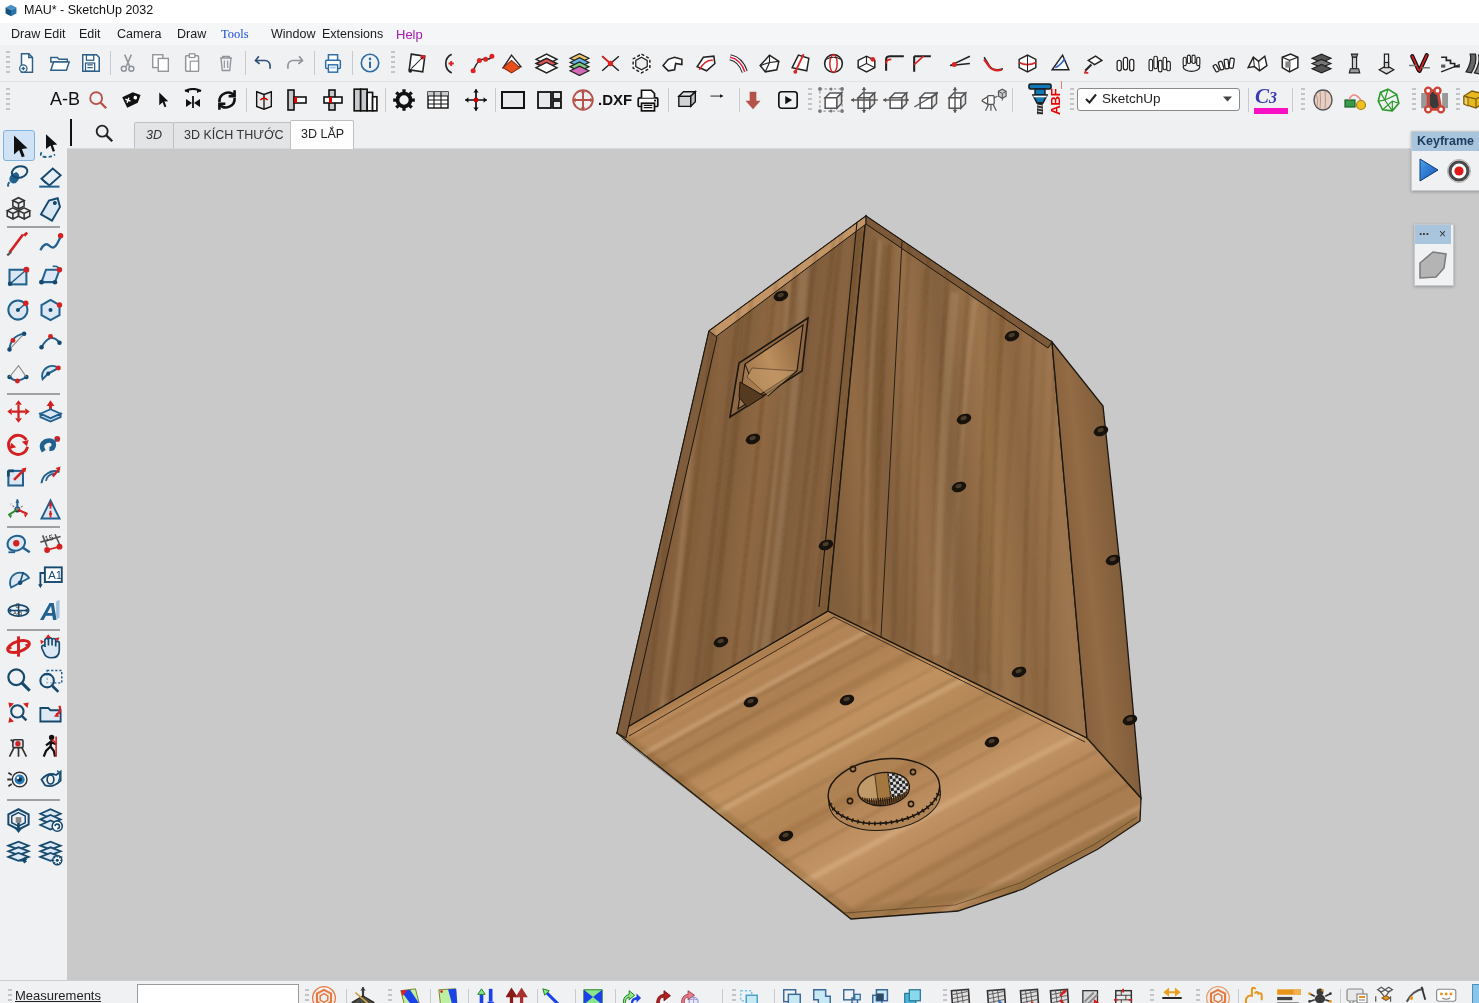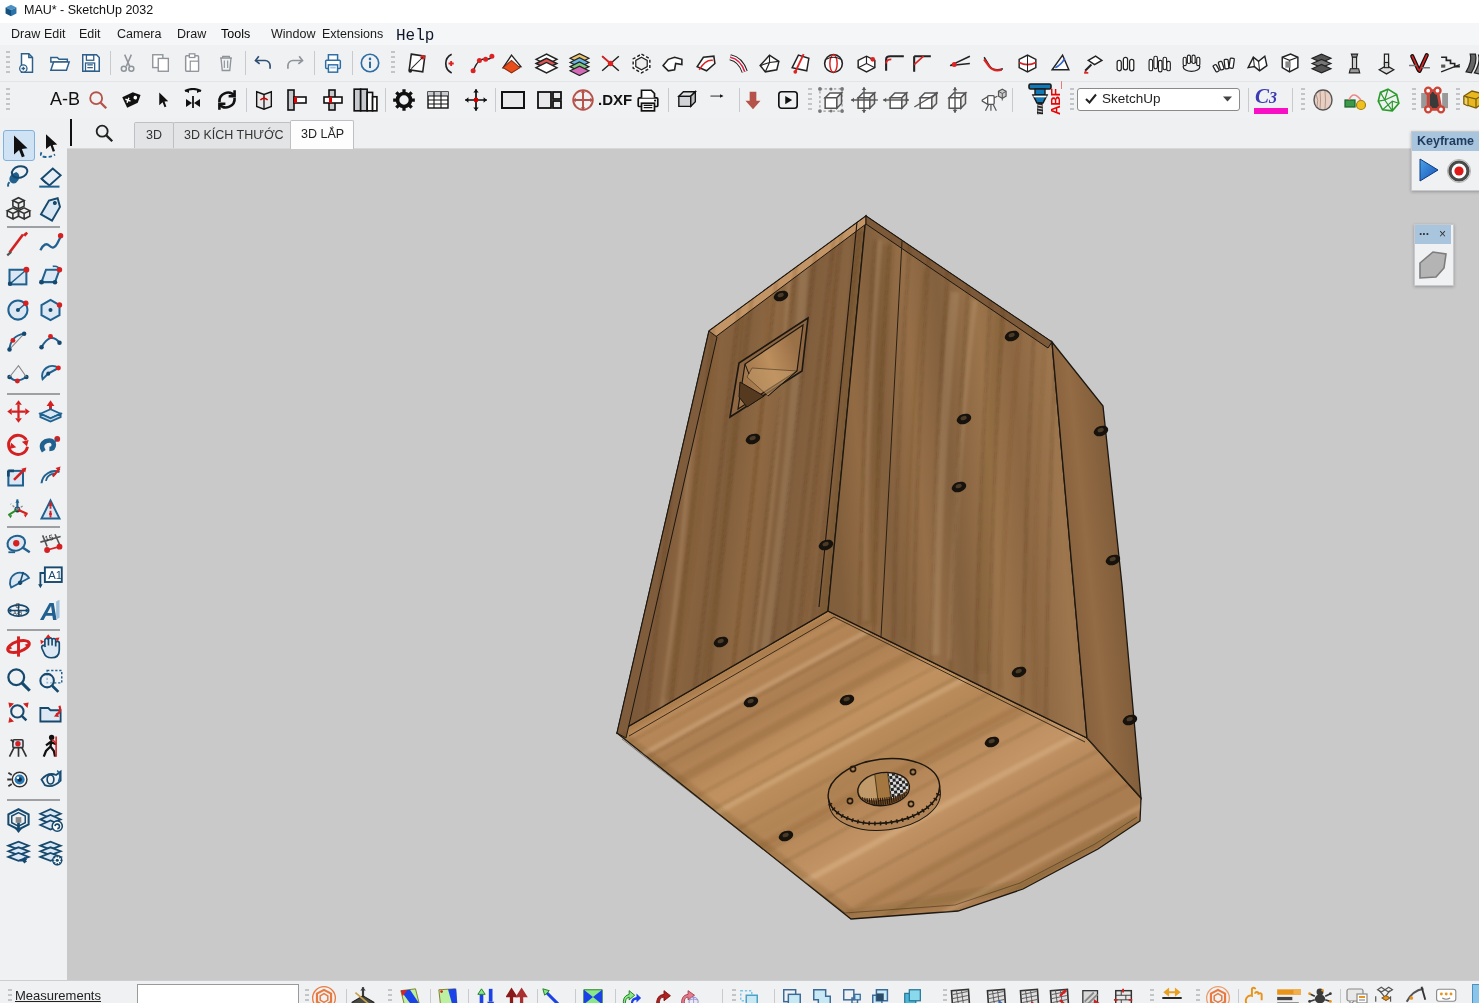--- a/index.html
+++ b/index.html
@@ -247,24 +247,24 @@
     <polygon points="2,5 9,8.5 9,16.5 2,13" fill="#16527f"></polygon>
     <polygon points="9,8.5 16,5 16,13 9,16.5" fill="#2b72a8"></polygon>
   </svg>
 <div class="abs" style="left:24px;top:3px;font-size:12.5px;color:#111;">MAU* - SketchUp 2032</div>
 <div class="abs" style="left:0;top:23px;width:1479px;height:22px;background:#f5f6f7;"></div>
 <div class="abs" style="left:11px;top:27px;font-size:12.5px;color:#1a1a1a;">Draw</div>
 <div class="abs" style="left:44px;top:27px;font-size:12.5px;color:#1a1a1a;">Edit</div>
 <div class="abs" style="left:79px;top:27px;font-size:12.5px;color:#1a1a1a;">Edit</div>
 <div class="abs" style="left:117px;top:27px;font-size:12.5px;color:#1a1a1a;">Camera</div>
 <div class="abs" style="left:177px;top:27px;font-size:12.5px;color:#1a1a1a;">Draw</div>
-<div class="abs" style="left:221px;top:27px;font-size:12.5px;color:#000000;">Tools</div>
+<div class="abs" style="left:221px;top:27px;font-size:12.5px;color:#1d4ed8;font-family:Liberation Serif, serif;">Tools</div>
 <div class="abs" style="left:271px;top:27px;font-size:12.5px;color:#1a1a1a;">Window</div>
 <div class="abs" style="left:322px;top:27px;font-size:12.5px;color:#1a1a1a;">Extensions</div>
-<div class="abs" style="left:396px;top:27px;font-size:16px;color:#0f172a;font-family:Liberation Mono, monospace;">Help</div>
+<div class="abs" style="left:396px;top:27px;font-size:13px;color:#a21caf;">Help</div>
 <div class="abs" style="left:0;top:45px;width:1479px;height:36px;background:#f0f1f3;border-bottom:1px solid #e3e4e8;"></div>
 <div class="abs" style="left:0;top:82px;width:1479px;height:36px;background:#f0f1f3;"></div>
 <div class="abs" style="left:6px;top:51px;width:4px;height:24px;background:repeating-linear-gradient(to bottom,#c3c4c8 0 2px,transparent 2px 5px);"></div>
 <svg class="abs" style="left:16px;top:52px" width="22" height="22" viewBox="0 0 24 24">
     <path d="M6,2 h8 l4,4 v16 h-12 z" fill="#fff" stroke="#2d5f8a" stroke-width="1.6"></path>
     <path d="M14,2 v4 h4" fill="none" stroke="#2d5f8a" stroke-width="1.6"></path>
     <circle cx="8" cy="18" r="4" fill="#fff" stroke="#2d5f8a" stroke-width="1.4"></circle>
     <path d="M8,16 v4 M6,18 h4" stroke="#2d5f8a" stroke-width="1.4"></path>
   </svg>
 <svg class="abs" style="left:48px;top:52px" width="24" height="22" viewBox="0 0 24 24">
@@ -717,21 +717,21 @@
     <path d="M2,8 L14,11 L22,6 M14,11 V20" fill="none" stroke="#7a5a08" stroke-width="1.2"></path>
     <path d="M2,8 L2,16 L6,18 L6,10 Z" fill="#f0d060" stroke="#7a5a08" stroke-width="1"></path>
   </svg>
 <div class="abs" style="left:0;top:118px;width:1479px;height:30px;background:#eef0f2;border-bottom:1px solid #d8d8d8;"></div>
 <div class="abs" style="left:70px;top:119px;width:2px;height:27px;background:#111;"></div>
 <svg class="abs" style="left:93px;top:122px" width="22" height="22" viewBox="0 0 24 24">
     <circle cx="10" cy="10" r="6" fill="none" stroke="#222" stroke-width="2"></circle>
     <path d="M14.5,14.5 L21,21" stroke="#222" stroke-width="2.6"></path>
   </svg>
 <div class="abs" style="left:134px;top:122px;width:38px;height:25px;background:#e3e4e6;border:1px solid #bfc0c3;border-bottom:none;border-radius:2px 2px 0 0;"></div>
-<div class="abs" style="left:146px;top:128px;font-size:12.5px;color:#333;">3D</div>
+<div class="abs" style="left:146px;top:128px;font-size:12.5px;color:#333;font-style:italic;">3D</div>
 <div class="abs" style="left:173px;top:122px;width:116px;height:25px;background:#e3e4e6;border:1px solid #bfc0c3;border-bottom:none;border-radius:2px 2px 0 0;"></div>
 <div class="abs" style="left:184px;top:128px;font-size:12.5px;color:#333;">3D KÍCH THƯỚC</div>
 <div class="abs" style="left:290px;top:120px;width:62px;height:28px;background:#fdfdfd;border:1px solid #bfc0c3;border-bottom:none;border-radius:2px 2px 0 0;"></div>
 <div class="abs" style="left:301px;top:127px;font-size:12.5px;color:#222;">3D LẮP</div>
 <div class="abs" style="left:0;top:118px;width:67px;height:862px;background:#f0f1f3;"></div>
 <div class="abs" style="left:0;top:118px;width:67px;height:30px;background:#eef0f2;"></div>
 <div class="abs" style="left:3px;top:130px;width:30px;height:29px;background:#cfe3f5;border:1px solid #7fb2dc;border-radius:3px;"></div>
 <svg class="abs" style="left:4.5px;top:131.5px" width="27" height="27" viewBox="0 0 24 24">
     <path d="M8,3 L8,20 L12.5,16 L15,22.5 L17.5,21.5 L15,15 L20,14.5 Z" fill="#111"></path>
   </svg>

